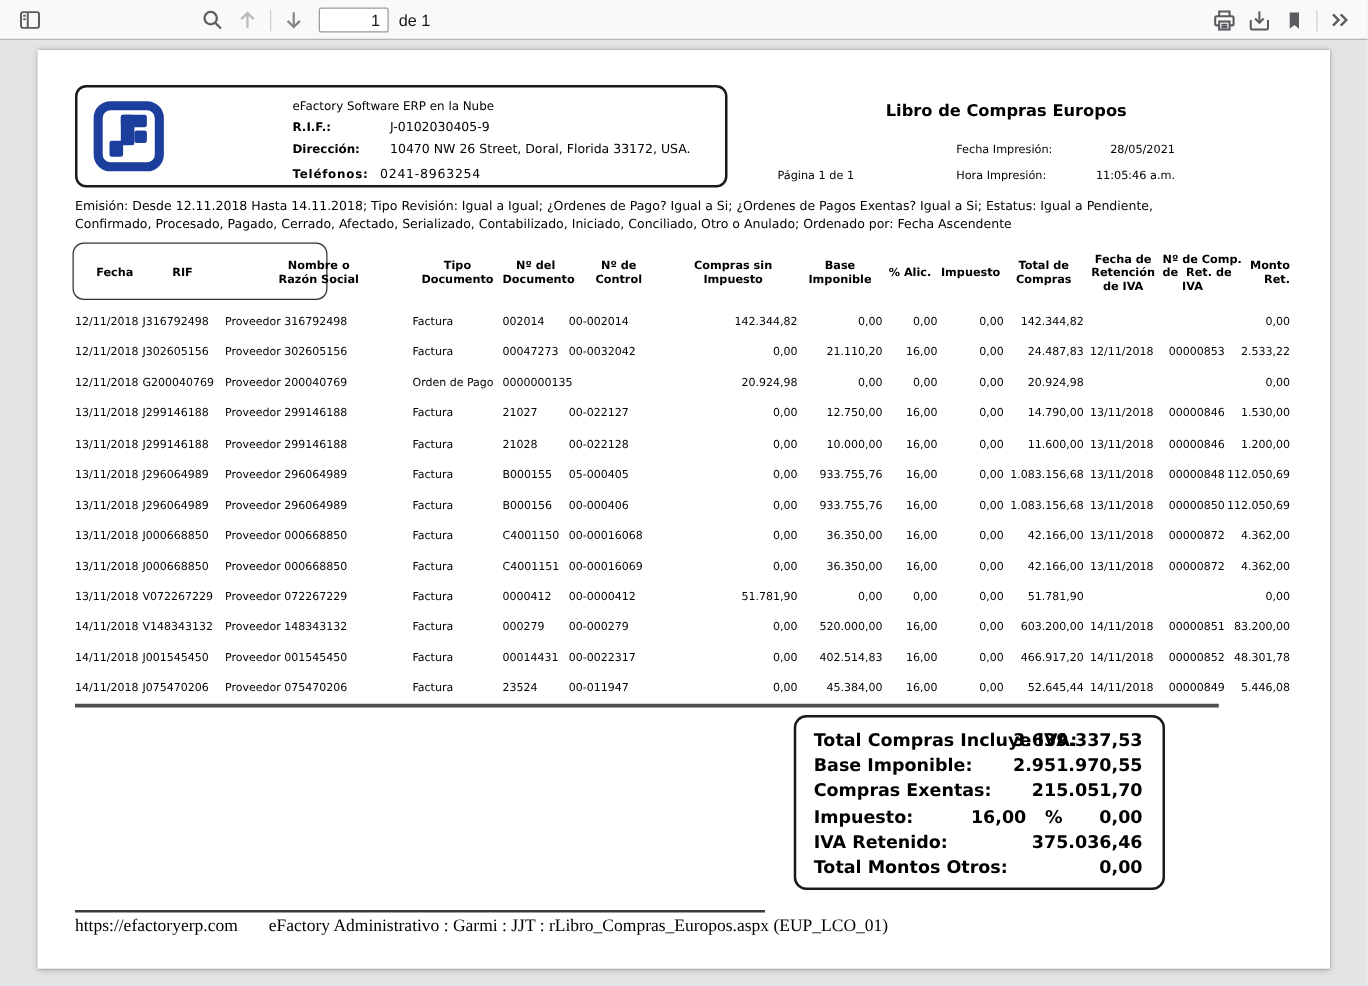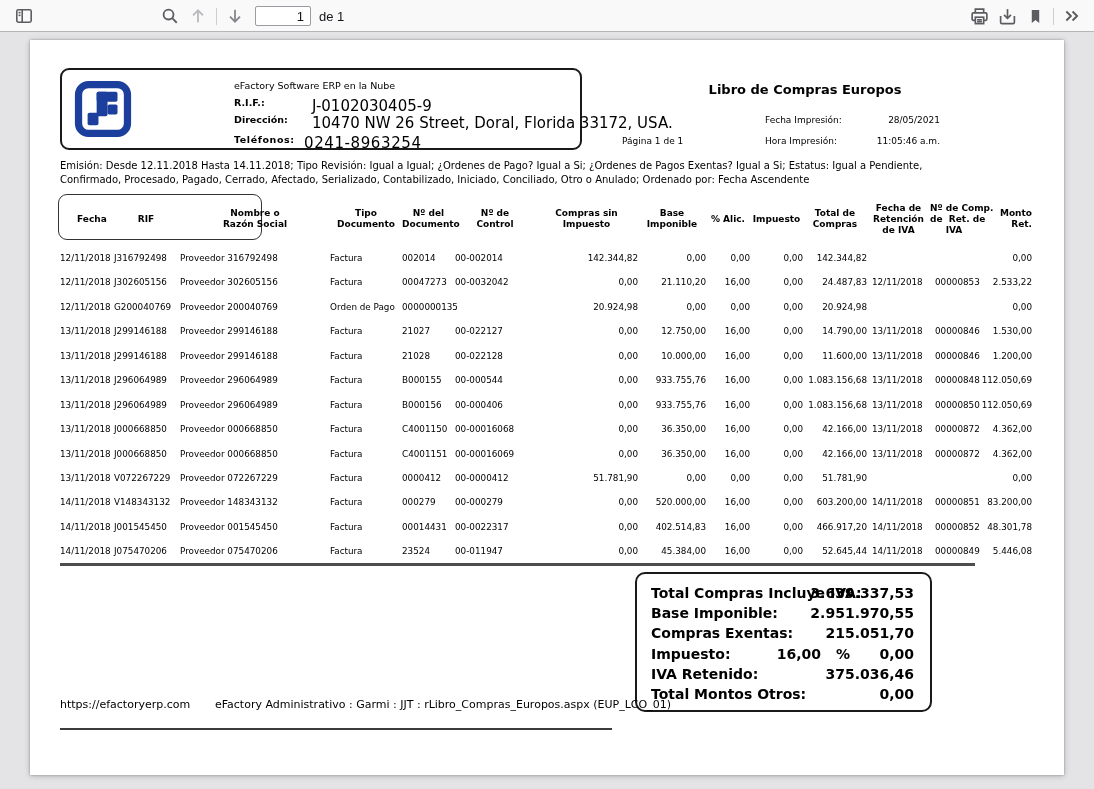--- a/index.html
+++ b/index.html
@@ -29,21 +29,21 @@
   .page { position:absolute; left:30px; top:40px; width:1034px; height:735px; background:#fff;
           box-shadow:0 0 2px rgba(0,0,0,.28), 0 1px 6px rgba(0,0,0,.22);
           font-family:"DejaVu Sans", sans-serif; color:#000; }
 
   
   .company-box { position:absolute; left:30px; top:28px; width:522px; height:82px;
                  border:2px solid #1a1a1a; border-radius:9px; }
   .logo { position:absolute; left:12px; top:8px; }
   .c-line { position:absolute; left:172px; font-size:9.5px; white-space:nowrap; }
   .c-label { font-weight:bold; }
-  .c-val { position:absolute; left:250px; font-size:15px; white-space:nowrap; }
+  .c-val { position:absolute; left:250px; font-size:10px; white-space:nowrap; }
   .tel-line { letter-spacing:.6px; }
 
   
   .report-head { position:absolute; left:590px; top:42px; width:370px; }
   .r-title { text-align:center; font-size:13px; font-weight:bold; white-space:nowrap; }
   .r-row { position:absolute; font-size:9px; white-space:nowrap; }
   .r-val { position:absolute; right:50px; font-size:9px; white-space:nowrap; }
 
   .filters { position:absolute; left:30px; top:119px; width:950px; font-size:10px; line-height:14px; }
 
@@ -74,21 +74,21 @@
                 display:flex; flex-direction:column; justify-content:space-between;
                 padding:11px 16px 12px 14px; }
   .t-row { position:relative; font-size:14px; font-weight:bold; height:12px; }
   .t-label { position:absolute; left:0; }
   .t-mid  { position:absolute; left:110px; width:60px; text-align:right; }
   .t-pct  { position:absolute; left:185px; }
   .t-val  { position:absolute; right:0; }
 
   
   .footer-line { position:absolute; left:30px; top:688px; width:552px; height:2px; background:#3c3c3c; }
-  .footer { position:absolute; left:30px; top:658px; font-size:11px; white-space:nowrap; }
+  .footer { position:absolute; left:30px; top:694px; font-size:14px; white-space:nowrap;font-family:Liberation Serif, serif; }
   .footer .f-path { position:absolute; left:155px; }
   .f-url { display:inline-block; }
 
   svg { display:block; }
 </style>
 </head>
 <body>
 
 <div class="toolbar">
   <div class="tb-group tb-left">
@@ -301,21 +301,21 @@
         <div class="td">13/11/2018</div>
         <div class="td">00000846</div>
         <div class="td">1.200,00</div>
       </div>
       <div class="tr">
         <div class="td">13/11/2018</div>
         <div class="td">J296064989</div>
         <div class="td">Proveedor 296064989</div>
         <div class="td">Factura</div>
         <div class="td">B000155</div>
-        <div class="td">00-000544</div>
+        <div class="td">05-000405</div>
         <div class="td">0,00</div>
         <div class="td">933.755,76</div>
         <div class="td">16,00</div>
         <div class="td">0,00</div>
         <div class="td">1.083.156,68</div>
         <div class="td">13/11/2018</div>
         <div class="td">00000848</div>
         <div class="td">112.050,69</div>
       </div>
       <div class="tr">

